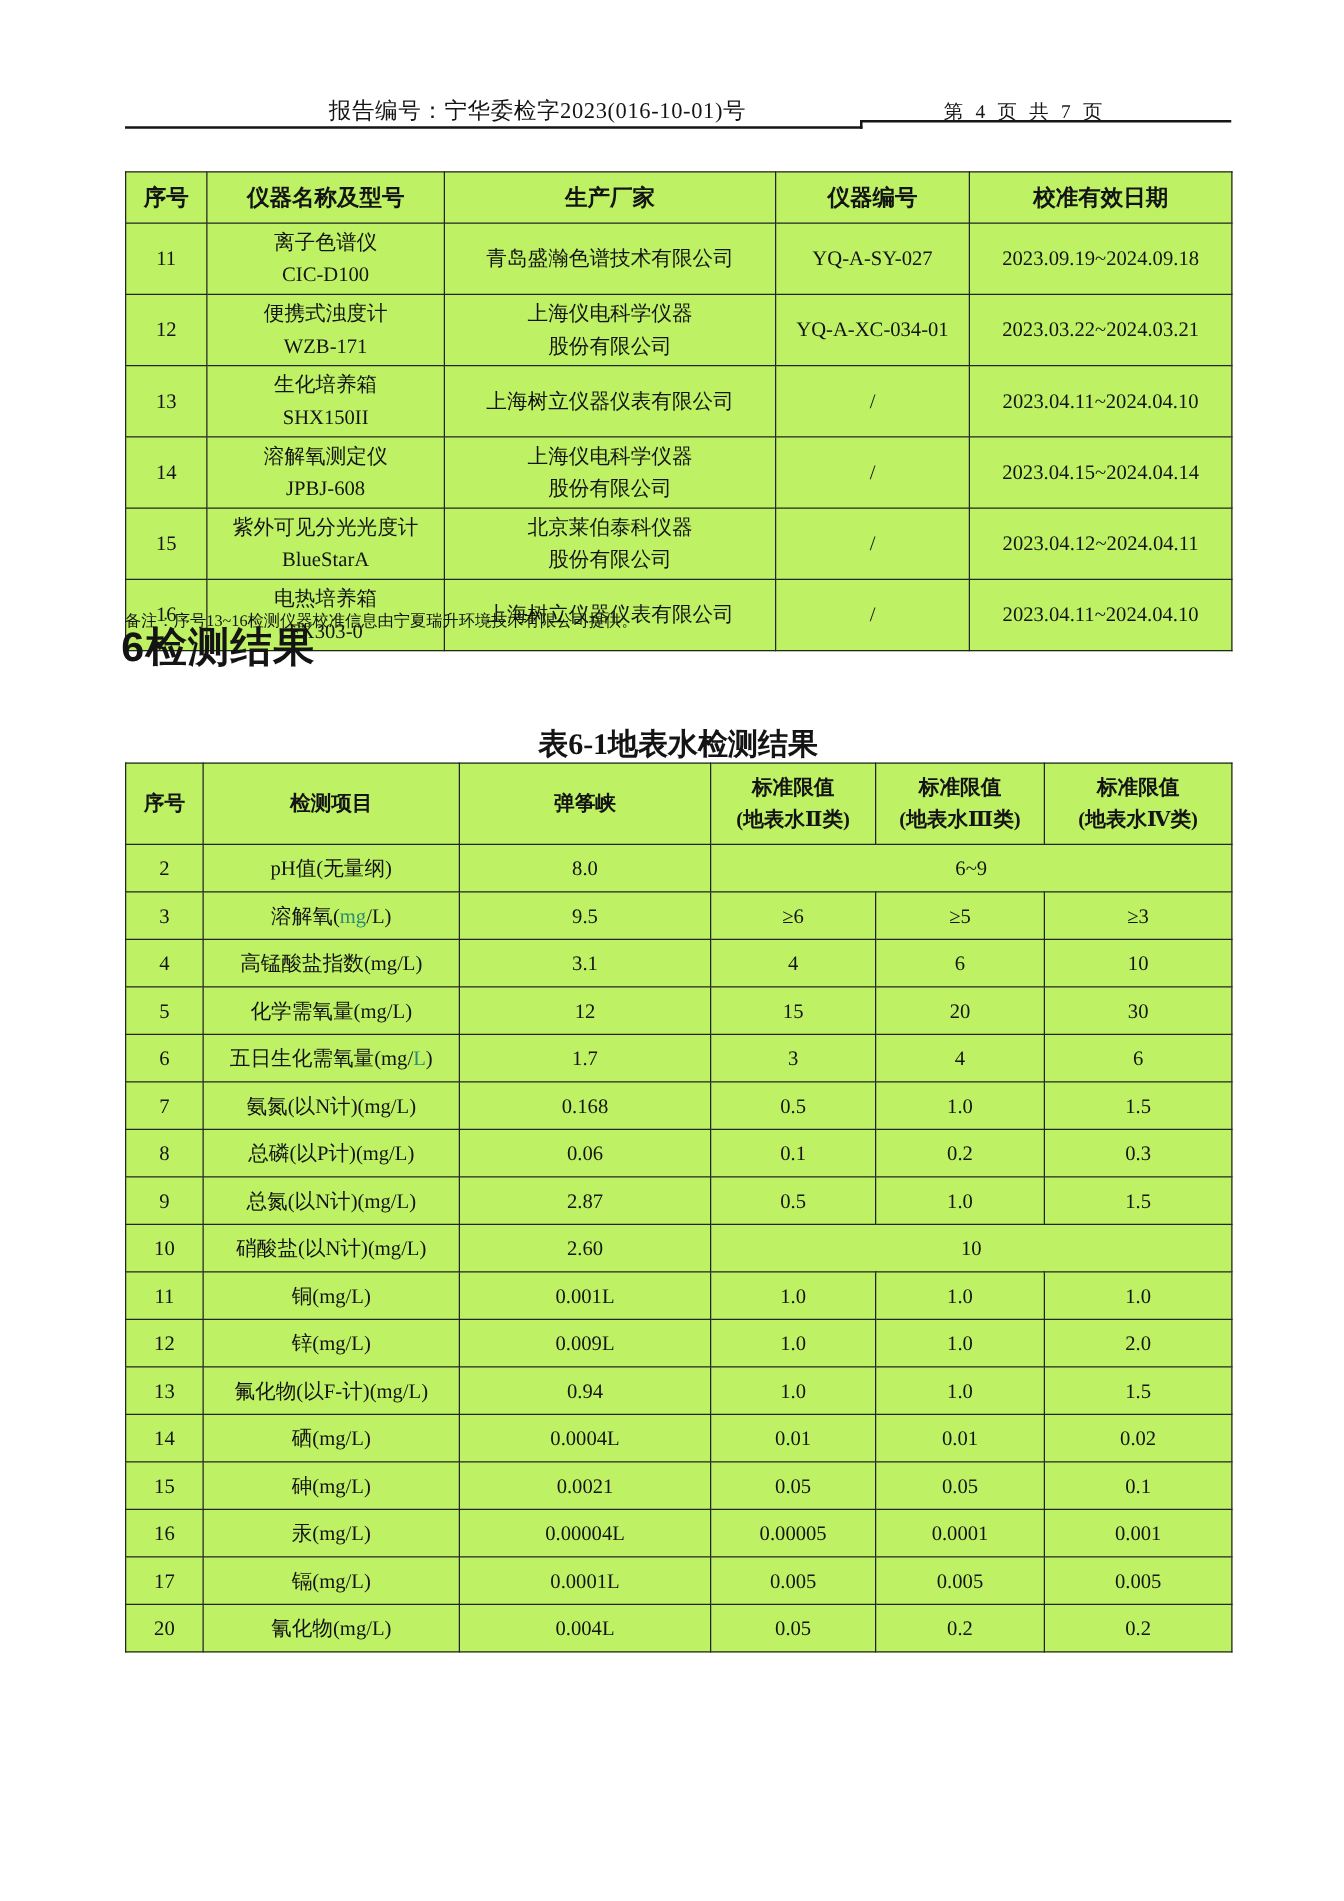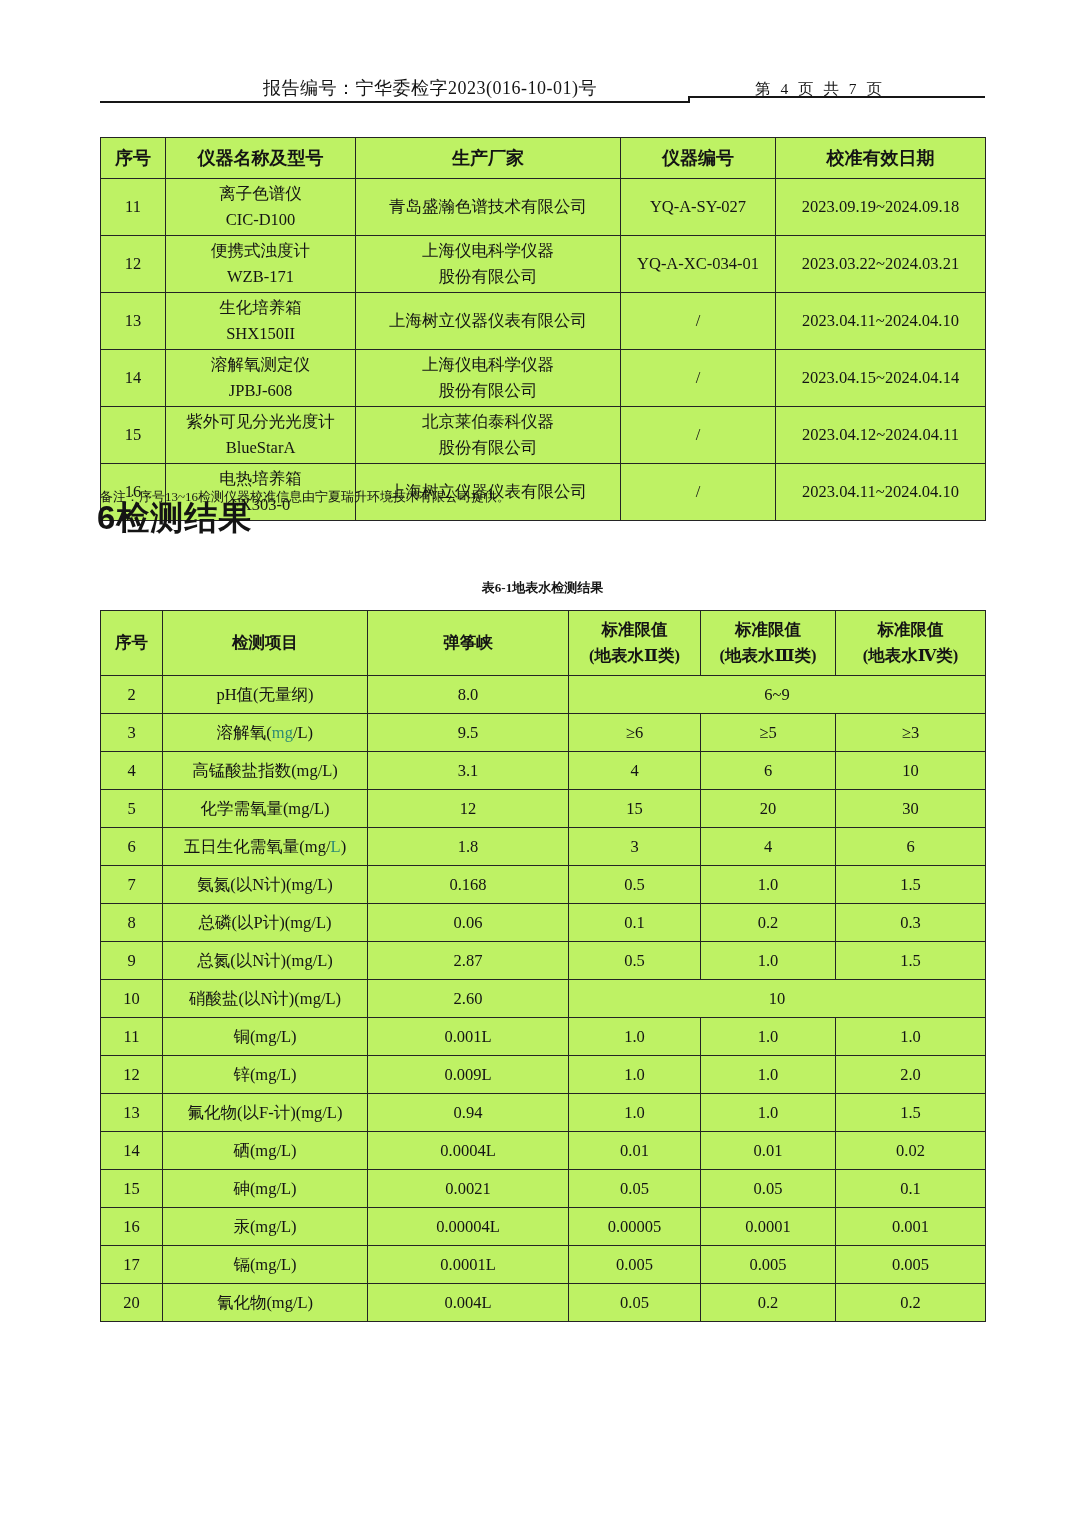--- a/index.html
+++ b/index.html
@@ -32,21 +32,21 @@
   #instrument-table{top:137px;left:100px;width:885px;}
   #instrument-table th{height:36px;font-size:18px;font-weight:bold;}
   #instrument-table td{height:52px;font-size:16.5px;line-height:1.55;}
   
   #results-table{top:610px;left:100px;width:885px;}
   #results-table th{height:60px;font-size:16.5px;font-weight:bold;line-height:1.6;}
   #results-table td{height:33px;font-size:16.5px;}
   
   .note-line{position:absolute;top:488px;left:100px;font-size:13px;}
   .section-title{position:absolute;top:496px;left:97px;font-size:33px;font-weight:bold;font-family:"Liberation Sans","DejaVu Sans",sans-serif;letter-spacing:1px;}
-  .table-caption{position:absolute;top:579px;left:100px;width:885px;text-align:center;font-size:13px;font-weight:bold;}
+  .table-caption{position:absolute;top:579px;left:100px;width:885px;text-align:center;font-size:24px;font-weight:bold;}
   .teal{}
 </style>
 </head>
 <body>
 
 <div class="page">
 
   <div class="hdr-report">报告编号：宁华委检字2023(016-10-01)号</div>
   <div class="hdr-page">第 4 页 共 7 页</div>
   <div class="rule rule-left"></div>
@@ -177,21 +177,21 @@
           <td>5</td>
           <td>化学需氧量(mg/L)</td>
           <td>12</td>
           <td>15</td>
           <td>20</td>
           <td>30</td>
         </tr>
         <tr>
           <td>6</td>
           <td>五日生化需氧量(mg/<span class="teal" style="color:#2e8b74">L</span>)</td>
-          <td>1.8</td>
+          <td>1.7</td>
           <td>3</td>
           <td>4</td>
           <td>6</td>
         </tr>
         <tr>
           <td>7</td>
           <td>氨氮(以N计)(mg/L)</td>
           <td>0.168</td>
           <td>0.5</td>
           <td>1.0</td>

